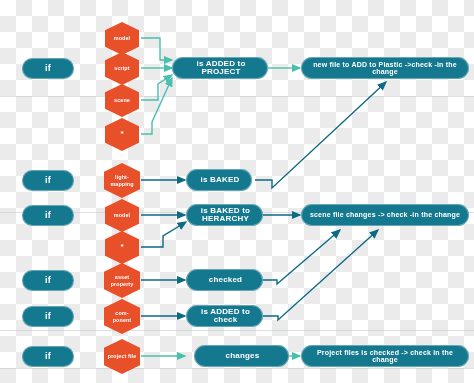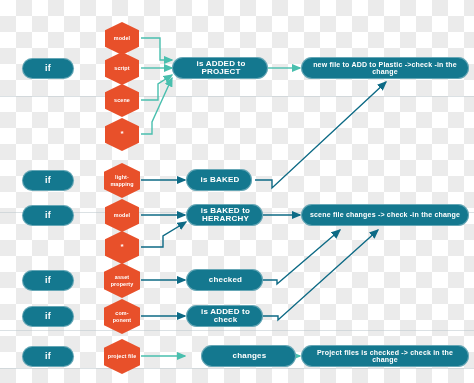--- a/index.html
+++ b/index.html
@@ -124,19 +124,19 @@
 
   <div class="node hex" style="left:104px;top:263px;width:36px;height:35px;">asset property</div>
   <div class="node hex" style="left:104px;top:299px;width:36px;height:35px;">com- ponent</div>
   <div class="node hex" style="left:104px;top:339px;width:36px;height:35px;">project file</div>
 
   <div class="node pill mid" style="left:172px;top:57px;width:96px;height:22px;">is ADDED to PROJECT</div>
   <div class="node pill mid" style="left:186px;top:169px;width:66px;height:22px;">is BAKED</div>
   <div class="node pill mid" style="left:186px;top:204px;width:77px;height:22px;">is BAKED to HERARCHY</div>
   <div class="node pill mid" style="left:186px;top:269px;width:77px;height:22px;">checked</div>
   <div class="node pill mid" style="left:186px;top:305px;width:77px;height:22px;">is ADDED to check</div>
-  <div class="node pill mid" style="left:201px;top:345px;width:95px;height:22px;">changes</div>
+  <div class="node pill mid" style="left:194px;top:345px;width:95px;height:22px;">changes</div>
 
   <div class="node pill out" style="left:301px;top:57px;width:168px;height:22px;">new file to ADD to Plastic -&gt;check -in the change</div>
   <div class="node pill out" style="left:301px;top:204px;width:168px;height:22px;">scene file changes -&gt; check -in the change</div>
   <div class="node pill out" style="left:301px;top:345px;width:168px;height:22px;">Project files is checked -&gt; check in the change</div>
 
 </div>
 
 </body></html>

